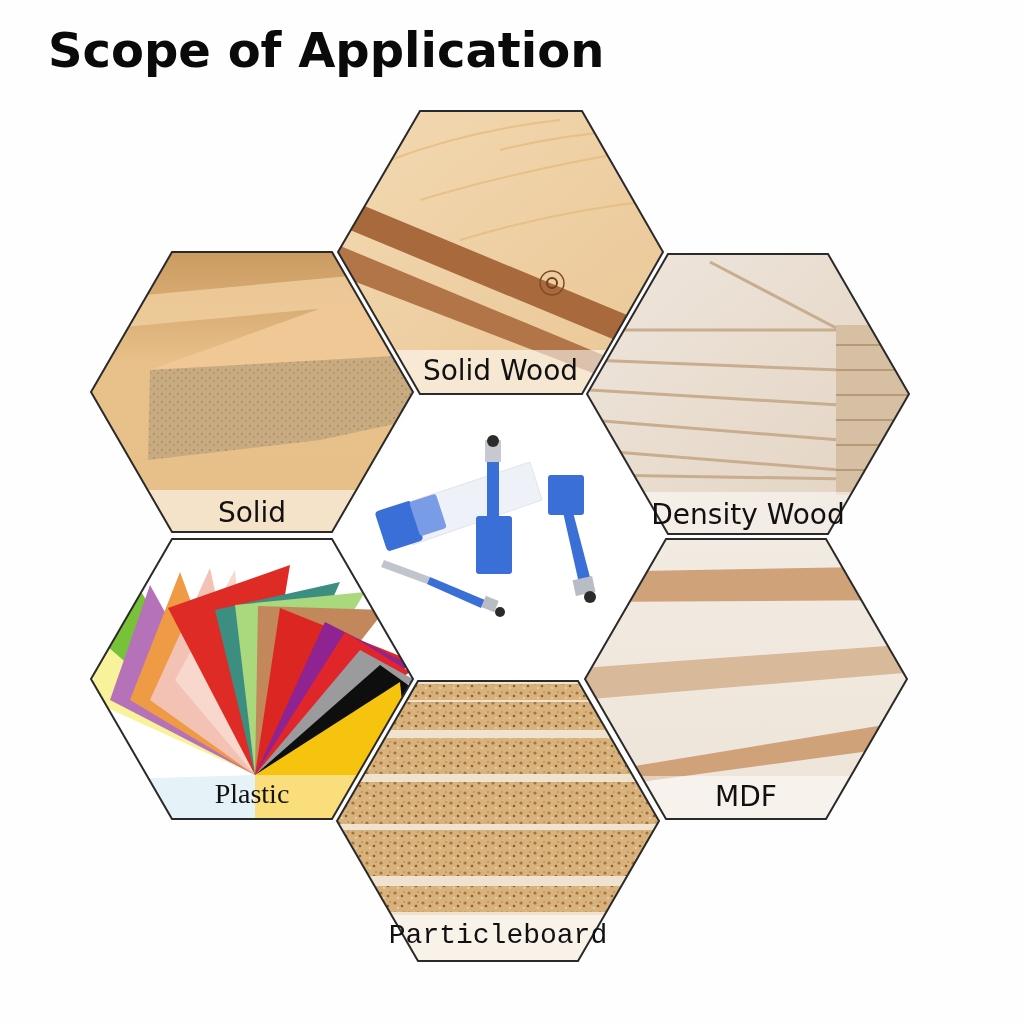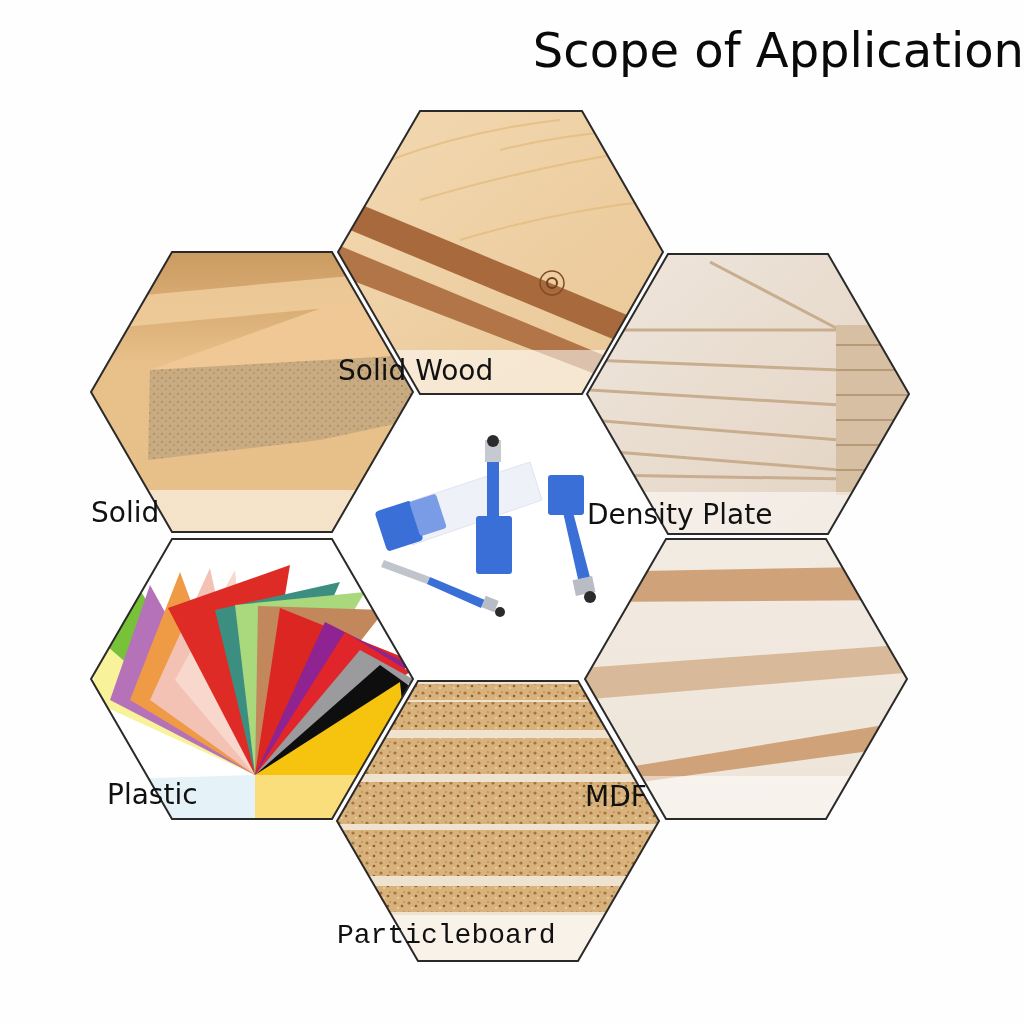--- a/index.html
+++ b/index.html
@@ -1,26 +1,26 @@
 <!DOCTYPE html>
 <html><head>
 <meta charset="utf-8">
 <style>
   html, body { margin: 0; padding: 0; }
   body {
     width: 1024px; height: 1024px; background: #fefefe; position: relative; overflow: hidden;
     font-family: "DejaVu Sans", "Liberation Sans", sans-serif;
   }
   .title {
-    position: absolute; left: 0; right: 0; top: 22px; text-align: right;
-    font-size: 48px; font-weight: normal; color: #0a0a0a; letter-spacing: 0px;
+    position: absolute; left: 0; right: 0; top: 22px; text-align: left;
+    font-size: 48px; font-weight: bold; color: #0a0a0a; letter-spacing: 0px; padding-left: 48px;
   }
   svg.stage { position: absolute; left: 0; top: 0; }
   .label {
-    position: absolute; font-size: 28px; color: #111;
+    position: absolute; text-align: center; font-size: 28px; color: #111;
     font-family: "DejaVu Sans", sans-serif;
   }
 </style>
 </head>
 <body>
 
 <div class="title">Scope of Application</div>
 
 <svg class="stage" width="1024" height="1024" viewBox="0 0 1024 1024">
   <defs>
@@ -206,16 +206,16 @@
       <rect x="330" y="830" width="340" height="46" fill="url(#p-chips)"></rect>
       <rect x="330" y="886" width="340" height="26" fill="url(#p-chips)"></rect>
       <rect x="330" y="915" width="340" height="50" fill="#ffffff" opacity="0.55"></rect>
     </g>
     <polygon points="418,681 578,681 659,821 578,961 418,961 337,821" fill="none" stroke="#2a2a2a" stroke-width="2"></polygon>
   </g>
 </svg>
 
 <div class="label" style="left:338px; width:325px; top:354px;">Solid Wood</div>
 <div class="label" style="left:91px; width:322px; top:496px;">Solid</div>
-<div class="label" style="left:587px; width:322px; top:498px;">Density Plate</div>
-<div class="label" style="left:107px; width:322px; top:778px;">Plastic</div>
+<div class="label" style="left:587px; width:322px; top:498px;">Density Wood</div>
+<div class="label" style="left:91px; width:322px; top:778px;font-family:Liberation Serif, serif;">Plastic</div>
 <div class="label" style="left:585px; width:322px; top:780px;">MDF</div>
 <div class="label" style="left:337px; width:322px; top:920px;font-family:Liberation Mono, monospace;">Particleboard</div>
 
 </body></html>

